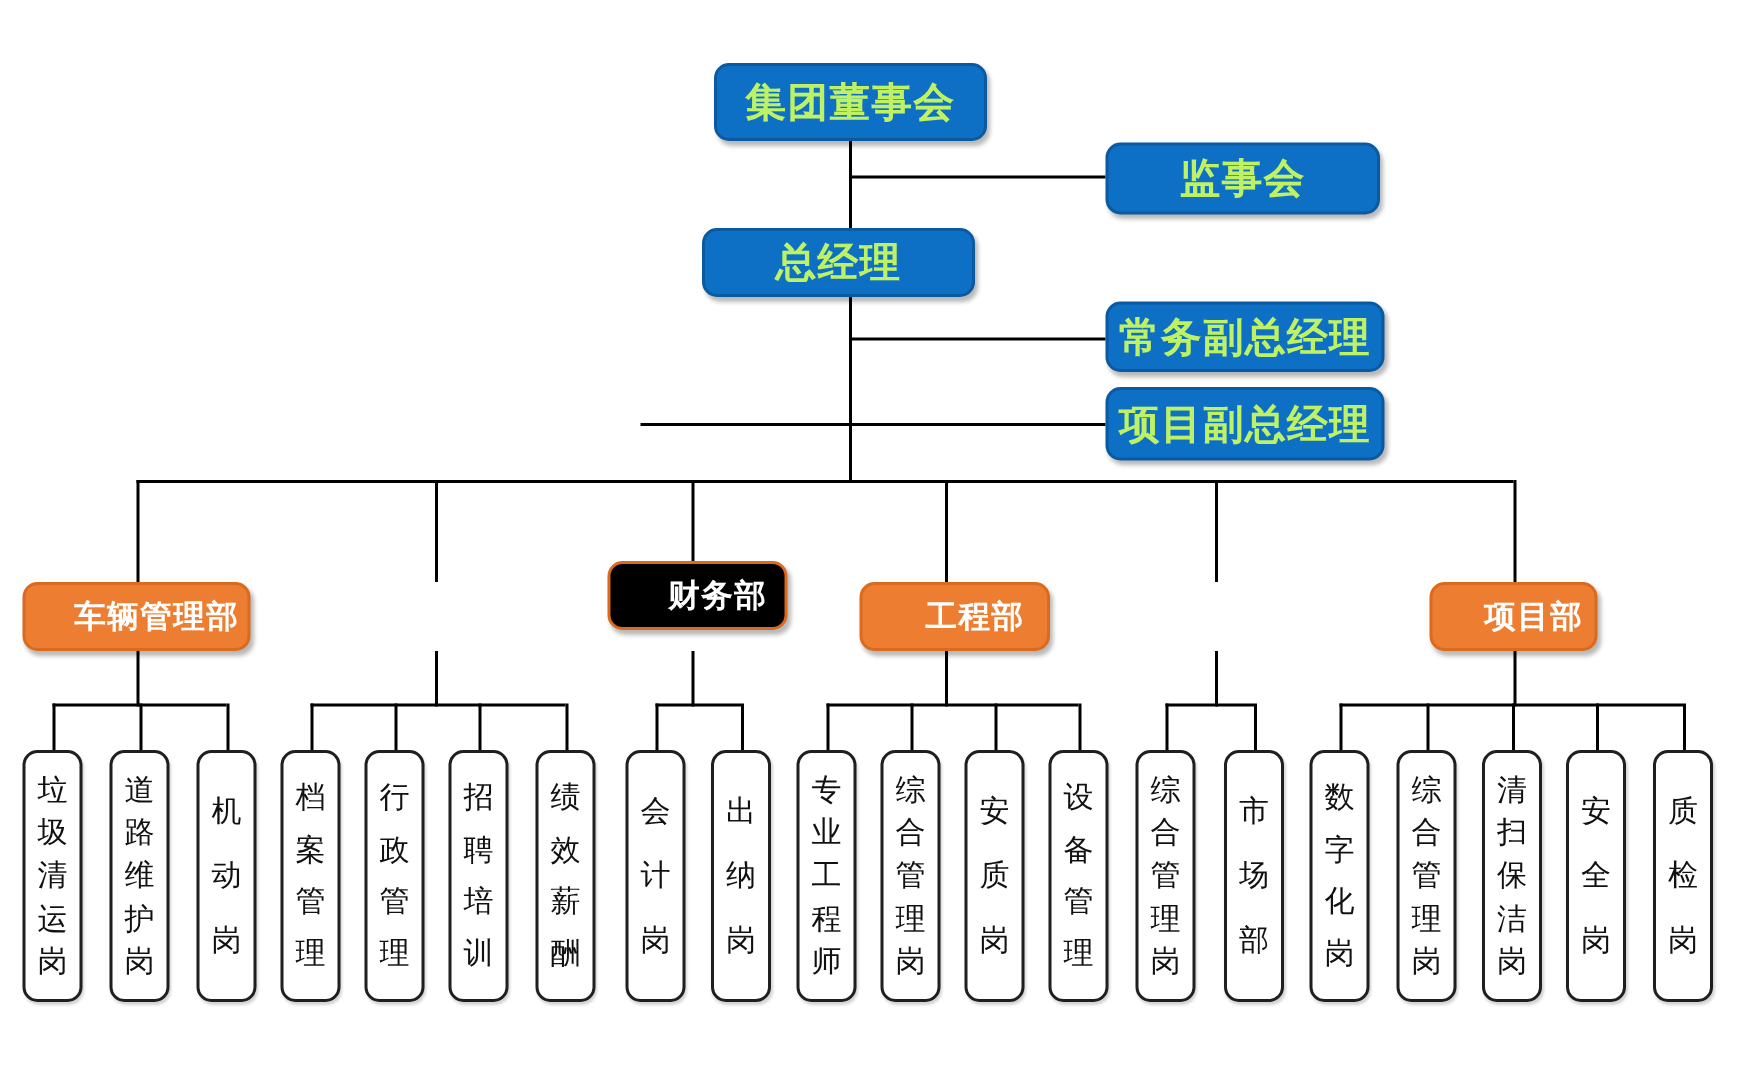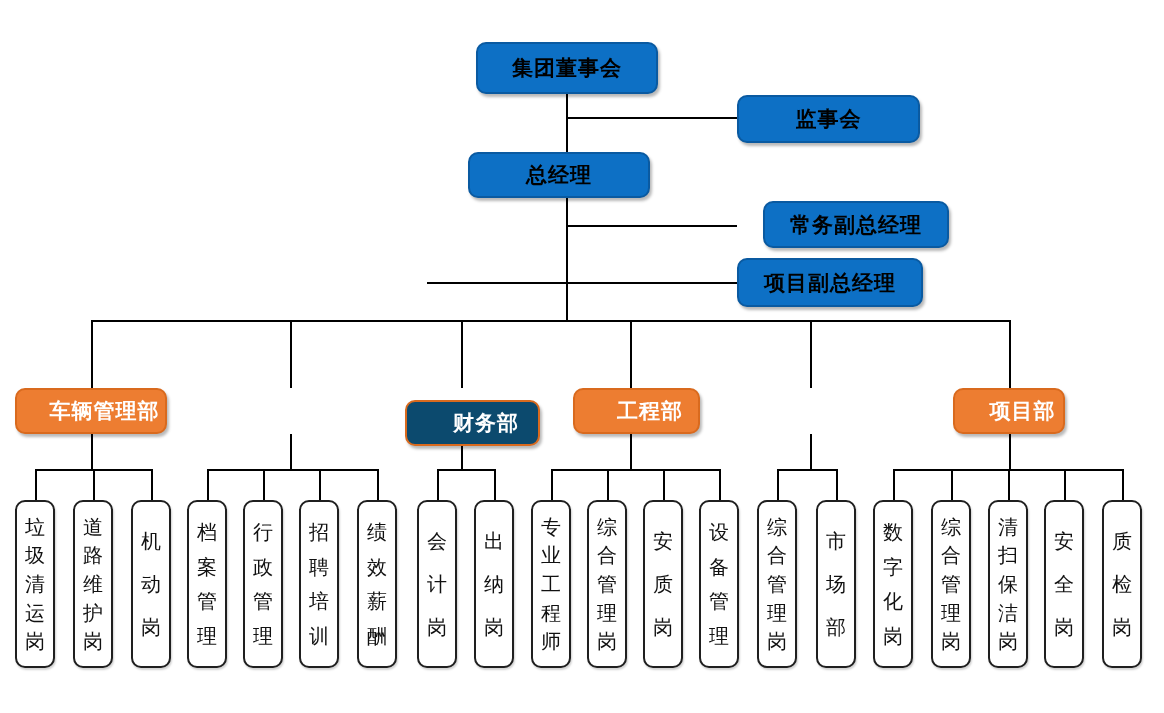--- a/index.html
+++ b/index.html
@@ -11,22 +11,22 @@
     overflow:hidden;
   }
   .node{
     position:absolute;
     box-sizing:border-box;
     display:flex;align-items:center;justify-content:center;
     border-radius:10px;
     text-align:center;
   }
   .exec-node{
-    color:#000000;
-    font-size:21px;font-weight:bold;
+    color:#bef264;
+    font-size:27px;font-weight:bold;
     letter-spacing:1px;
     border:2px solid;
     box-shadow:2px 3px 3px rgba(0,0,0,0.28);
   }
   .dept-node{
     color:#ffffff;
     font-size:21px;font-weight:bold;
     letter-spacing:1px;
     border:2px solid;
     box-shadow:2px 3px 3px rgba(0,0,0,0.28);
@@ -91,21 +91,21 @@
     <div class="cline" style="left: 1009px; top: 434px; width: 2px; height: 37px;"></div>
     <div class="cline" style="left: 893px; top: 469px; width: 229px; height: 2px;"></div>
     <div class="cline" style="left: 893px; top: 469px; width: 2px; height: 31px;"></div>
     <div class="cline" style="left: 951px; top: 469px; width: 2px; height: 31px;"></div>
     <div class="cline" style="left: 1008px; top: 469px; width: 2px; height: 31px;"></div>
     <div class="cline" style="left: 1064px; top: 469px; width: 2px; height: 31px;"></div>
     <div class="cline" style="left: 1122px; top: 469px; width: 2px; height: 31px;"></div>
     <div class="node exec-node" style="left: 476px; top: 42px; width: 182px; height: 52px; background: rgb(13, 112, 197); border-color: rgb(10, 90, 161);">集团董事会</div>
     <div class="node exec-node" style="left: 737px; top: 95px; width: 183px; height: 48px; background: rgb(13, 112, 197); border-color: rgb(10, 90, 161);">监事会</div>
     <div class="node exec-node" style="left: 468px; top: 152px; width: 182px; height: 46px; background: rgb(13, 112, 197); border-color: rgb(10, 90, 161);">总经理</div>
-    <div class="node exec-node" style="left: 737px; top: 201px; width: 186px; height: 47px; background: rgb(13, 112, 197); border-color: rgb(10, 90, 161); margin-left: 26px;">常务副总经理</div>
+    <div class="node exec-node" style="left: 737px; top: 201px; width: 186px; height: 47px; background: rgb(13, 112, 197); border-color: rgb(10, 90, 161);">常务副总经理</div>
     <div class="node exec-node" style="left: 737px; top: 258px; width: 186px; height: 49px; background: rgb(13, 112, 197); border-color: rgb(10, 90, 161);">项目副总经理</div>
     <div class="node dept-node" style="left: 15px; top: 388px; width: 152px; height: 46px; background: rgb(237, 125, 49); border-color: rgb(217, 106, 30);">车辆管理部</div>
     <div class="node leaf-node" style="left: 15px; top: 500px; width: 40px; height: 168px;">
       <span>垃</span>
       <span>圾</span>
       <span>清</span>
       <span>运</span>
       <span>岗</span>
     </div>
     <div class="node leaf-node" style="left: 73px; top: 500px; width: 40px; height: 168px;">
@@ -137,21 +137,21 @@
       <span>聘</span>
       <span>培</span>
       <span>训</span>
     </div>
     <div class="node leaf-node" style="left: 357px; top: 500px; width: 40px; height: 168px;">
       <span>绩</span>
       <span>效</span>
       <span>薪</span>
       <span>酬</span>
     </div>
-    <div class="node dept-node" style="left: 405px; top: 400px; width: 135px; height: 46px; background: #0c4a6e; border-color: rgb(217, 106, 30);">财务部</div>
+    <div class="node dept-node" style="left: 405px; top: 374px; width: 120px; height: 46px; background: #000000; border-color: rgb(217, 106, 30);">财务部</div>
     <div class="node leaf-node" style="left: 417px; top: 500px; width: 40px; height: 168px;">
       <span>会</span>
       <span>计</span>
       <span>岗</span>
     </div>
     <div class="node leaf-node" style="left: 474px; top: 500px; width: 40px; height: 168px;">
       <span>出</span>
       <span>纳</span>
       <span>岗</span>
     </div>

